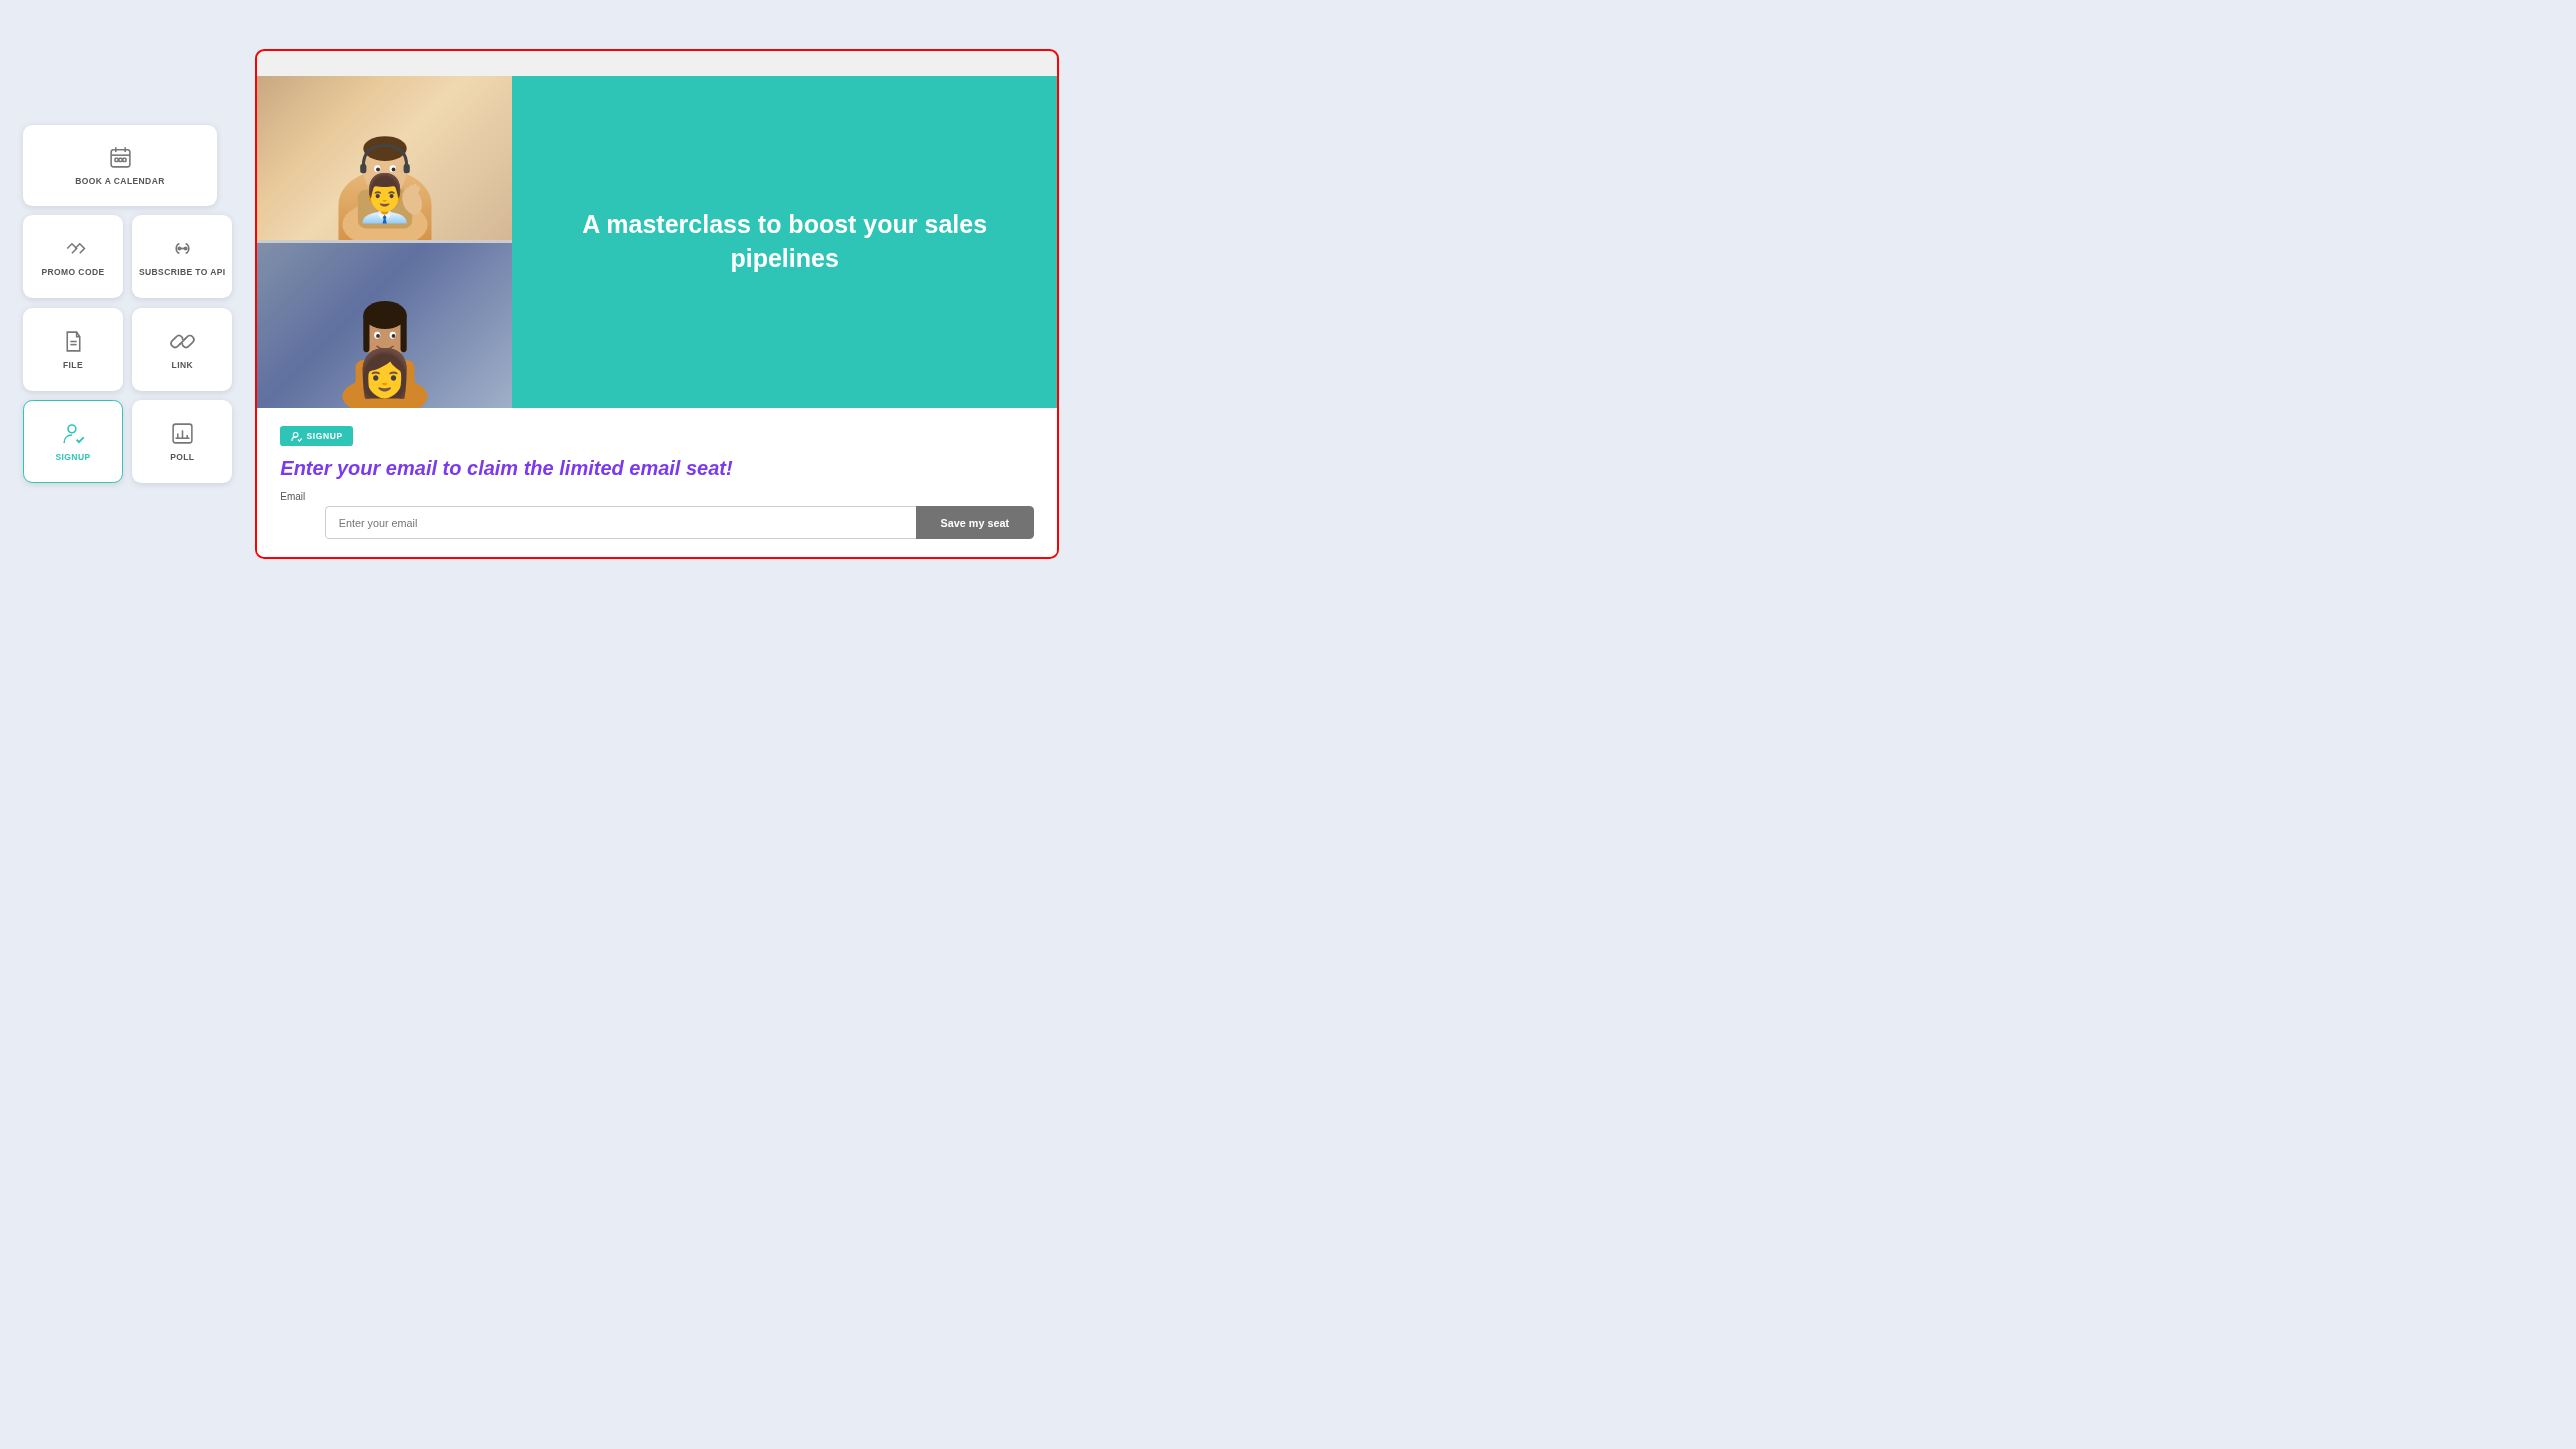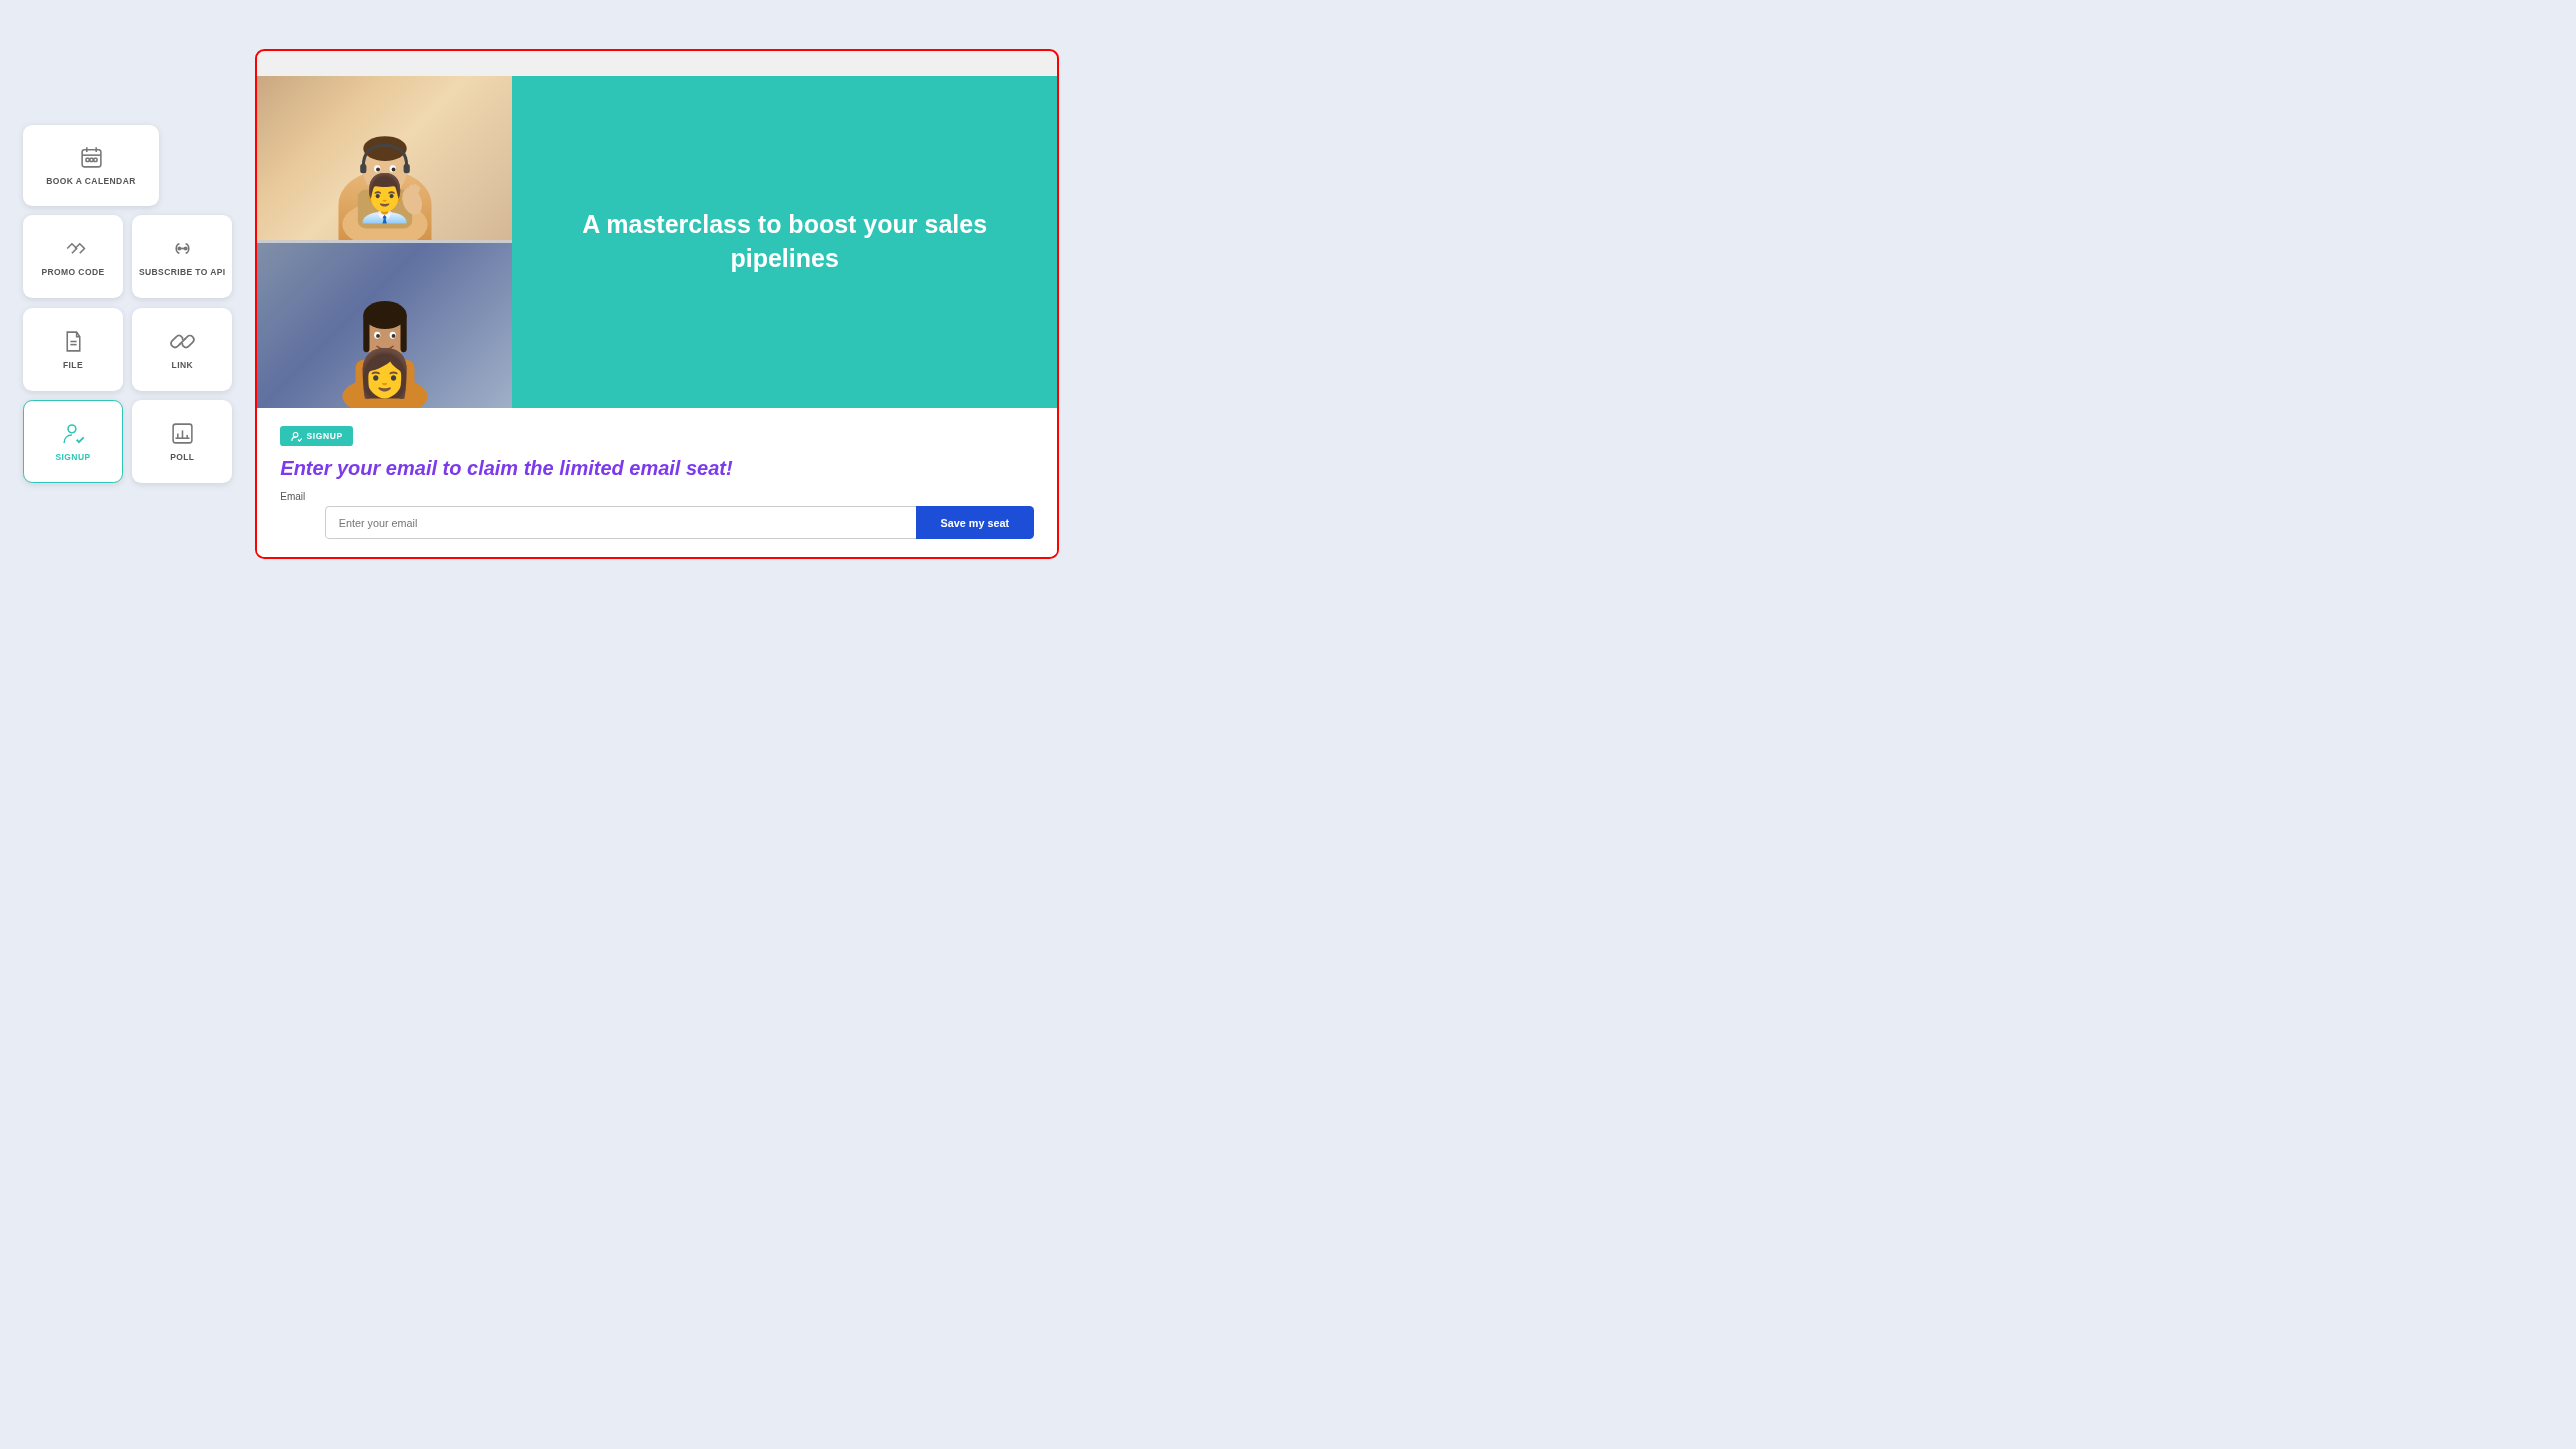--- a/index.html
+++ b/index.html
@@ -36,21 +36,21 @@
       display: flex;
       flex-direction: column;
       align-items: center;
       justify-content: center;
       gap: 6.2px;
       cursor: pointer;
       transition: box-shadow 0.2s;
     }
 
     .sidebar-item.wide {
-      width: 136px;
+      width: 194px;
       height: 81px;
     }
 
     .sidebar-item.small {
       width: 100px;
       height: 83px;
     }
 
     .sidebar-item.active {
       border: 1.5px solid #2ec4b6;
@@ -218,21 +218,21 @@
       border: 0.8px solid #ccc;
       border-right: none;
       border-radius: 4.6px 0 0 4.6px;
       padding: 9.3px 12.4px;
       font-size: 10.8px;
       color: #999;
       outline: none;
     }
 
     .save-seat-btn {
-      background: #1d4ed8;
+      background: #737373;
       color: white;
       border: none;
       padding: 9.3px 25px;
       border-radius: 0 4.6px 4.6px 0;
       font-size: 10.8px;
       font-weight: 600;
       cursor: pointer;
       white-space: nowrap;
     }
   </style>

